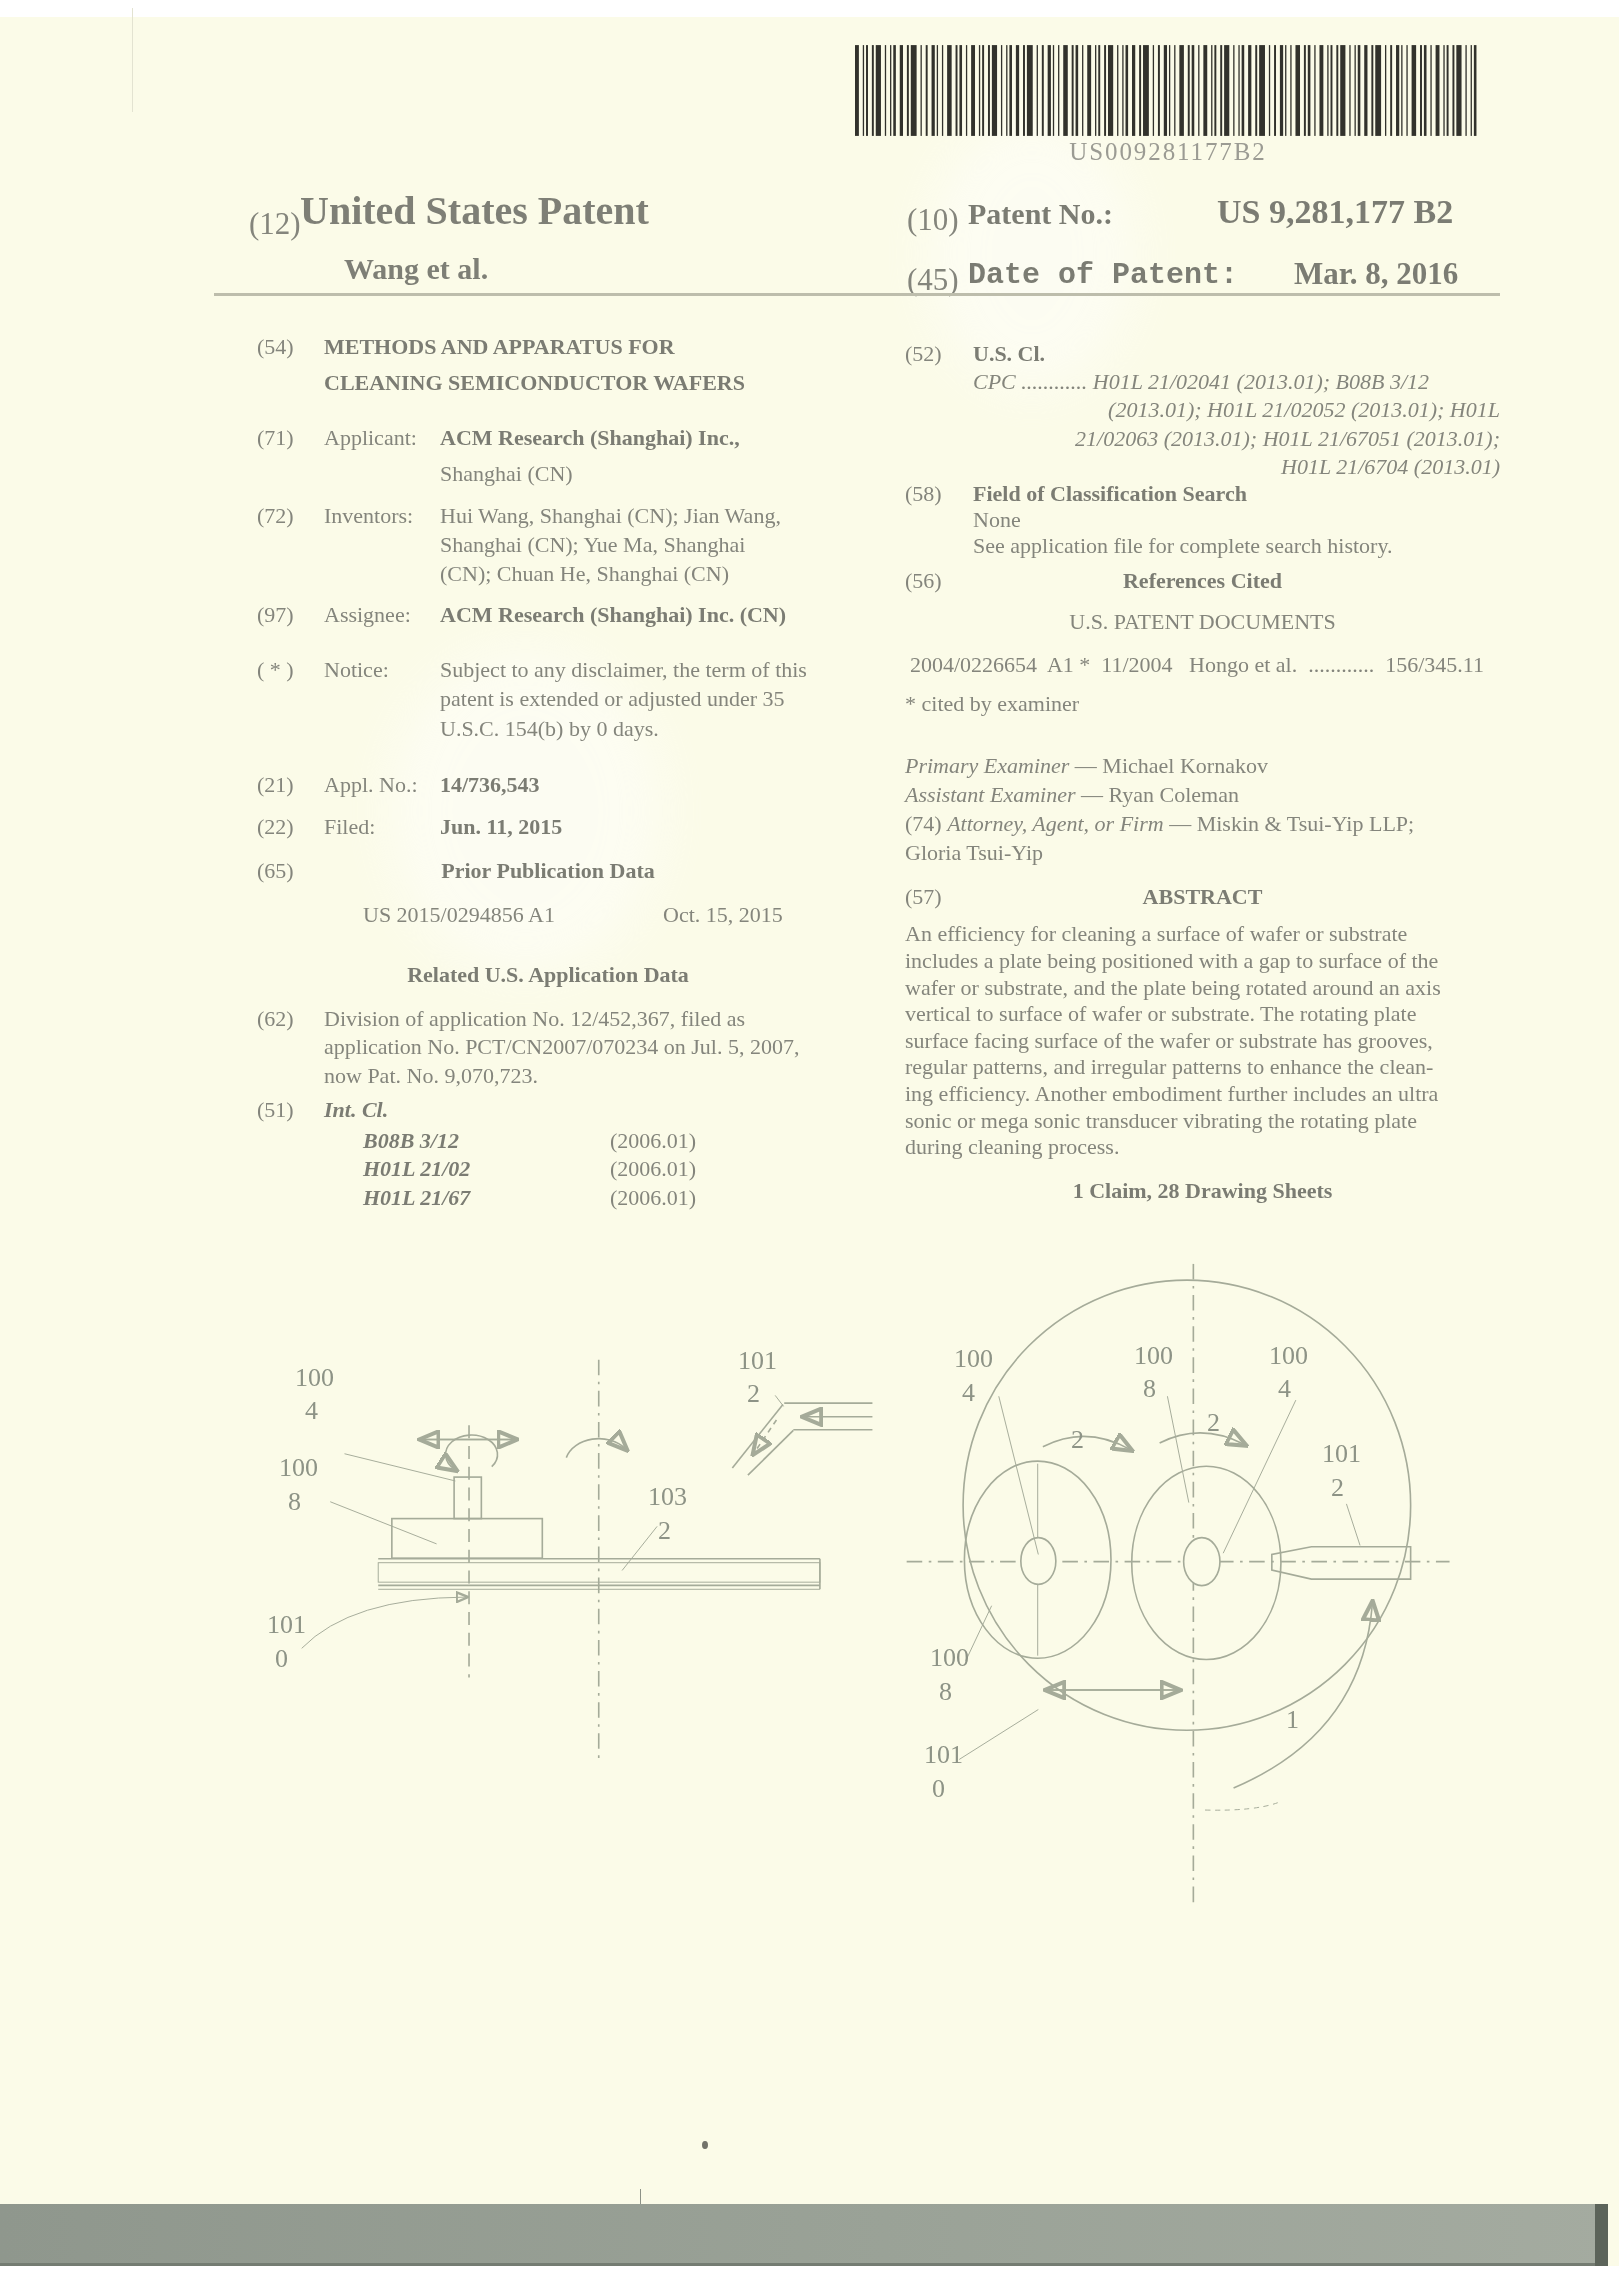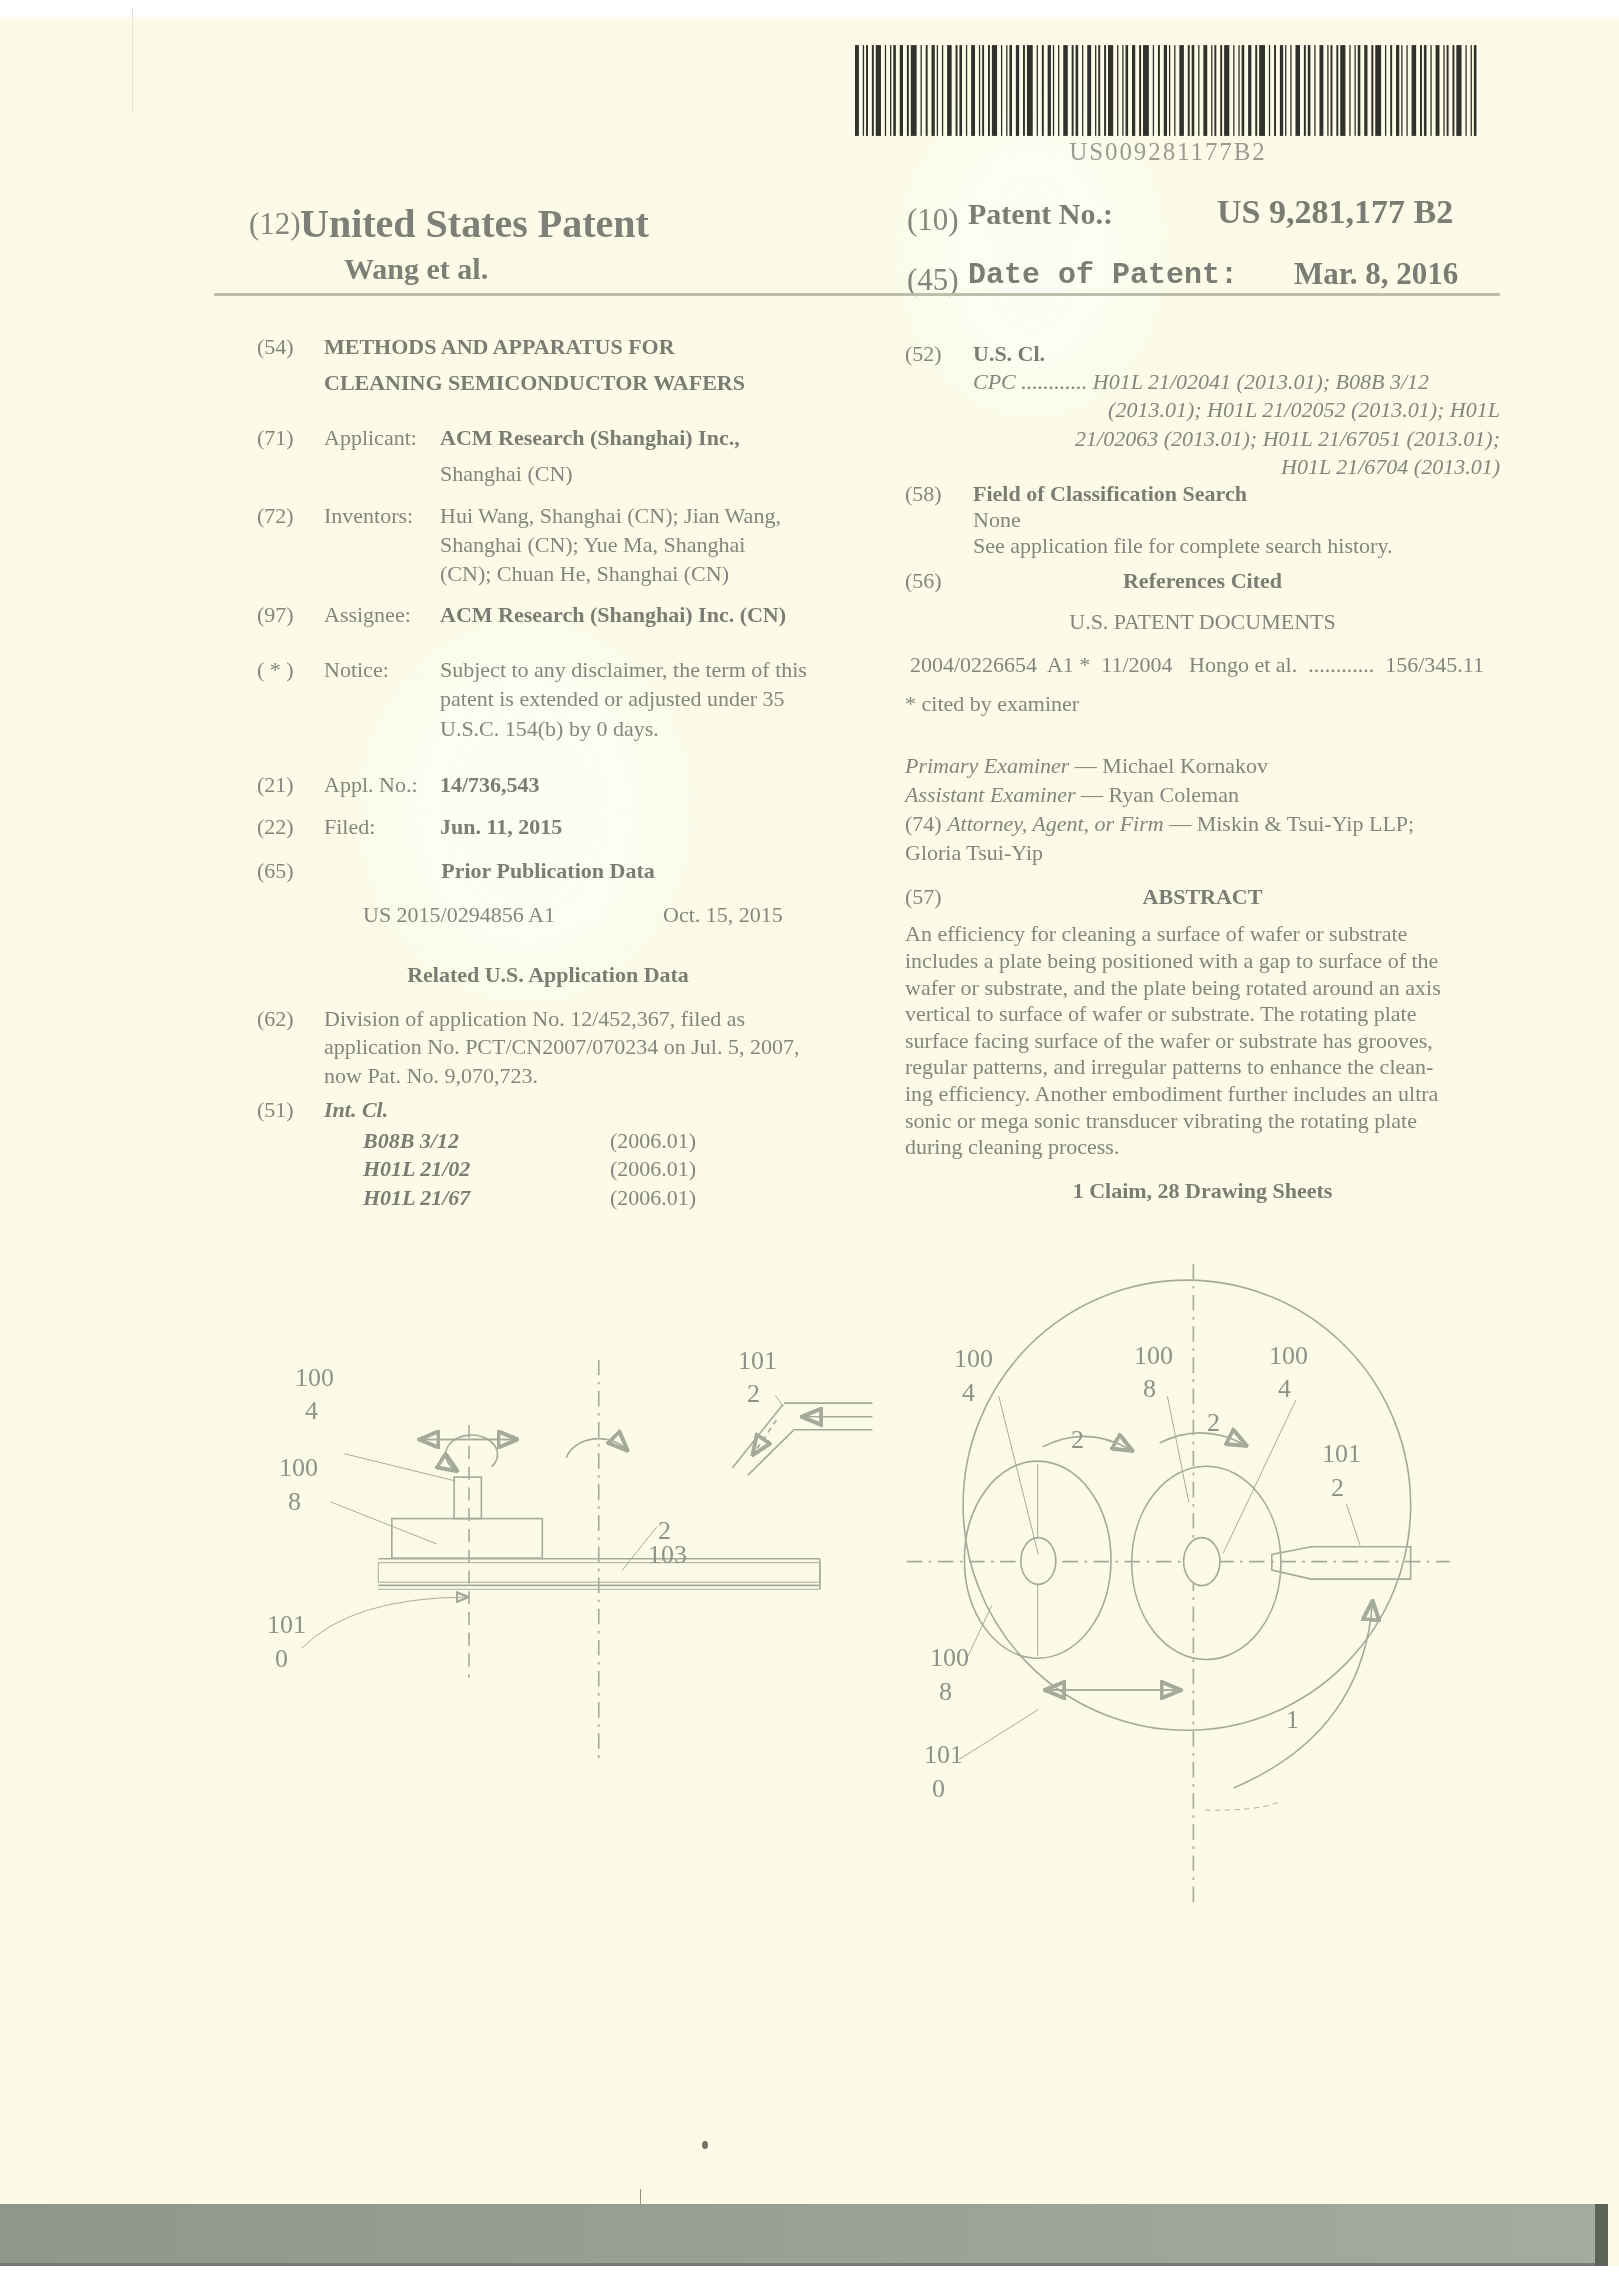--- a/index.html
+++ b/index.html
@@ -12,21 +12,21 @@
   .i{font-style:italic;}
   .tag{position:absolute;left:257px;top:0;}
   .tagr{position:absolute;left:905px;top:0;}
   .lbl{position:absolute;left:324px;top:0;}
   .lblr{position:absolute;left:973px;top:0;}
   .val{position:absolute;left:440px;top:0;}
   .ctrl{position:absolute;left:324px;width:448px;text-align:center;top:0;}
   .ctrr{position:absolute;left:905px;width:595px;text-align:center;top:0;}
   .rline{position:absolute;left:973px;width:527px;text-align:right;top:0;}
   .abs{position:absolute;left:905px;top:0;}
-  .hdr-title{font-size:40px;font-weight:bold;color:#7e7f76;margin-top:13px;}
+  .hdr-title{font-size:40px;font-weight:bold;color:#7e7f76;}
   .hdr-sub{font-size:30px;font-weight:bold;color:#7e7f76;}
   .hdr-tag{font-size:31px;}
   .hdr-lab{font-size:30px;font-weight:bold;color:#7b7c73;}
   .hdr-no{font-size:34px;font-weight:bold;color:#7b7c73;}
   .hdr-date{font-size:31px;font-weight:bold;color:#7b7c73;}
   .rule{position:absolute;left:214px;top:293px;width:1286px;height:2.6px;background:#bdbdac;}
   .flabel{position:absolute;font-size:26px;color:#8d9386;white-space:nowrap;}
   .bc-text{position:absolute;left:855px;top:138px;width:626px;text-align:center;
            font-size:25px;letter-spacing:1.9px;color:#9b9b93;}
   .band{position:absolute;left:0;top:2204px;width:1608px;height:62px;
@@ -384,21 +384,21 @@
     <line class="thin" x1="1012" y1="2352" x2="958" y2="2420"></line>
   </svg>
   <div class="flabel" style="left:295px;top:1363px;">100</div>
   <div class="flabel" style="left:305px;top:1396px;">4</div>
   <div class="flabel" style="left:279px;top:1453px;">100</div>
   <div class="flabel" style="left:288px;top:1487px;">8</div>
   <div class="flabel" style="left:267px;top:1610px;">101</div>
   <div class="flabel" style="left:275px;top:1644px;">0</div>
   <div class="flabel" style="left:738px;top:1346px;">101</div>
   <div class="flabel" style="left:747px;top:1379px;">2</div>
-  <div class="flabel" style="left:648px;top:1540px;">103</div>
+  <div class="flabel" style="left:648px;top:1482px;">103</div>
   <div class="flabel" style="left:658px;top:1516px;">2</div>
 
   <svg class="fig" style="left:895px;top:1252px;" width="694" height="688" viewBox="1380 1930 1070 1060">
     <defs>
       <pattern id="vh" width="22" height="30" patternUnits="userSpaceOnUse">
         <line x1="11" y1="2" x2="11" y2="20" stroke="#aab0a0" stroke-width="2"></line>
       </pattern>
       <pattern id="dh" width="30" height="30" patternUnits="userSpaceOnUse" patternTransform="rotate(45)">
         <line x1="0" y1="15" x2="22" y2="15" stroke="#aab0a0" stroke-width="2"></line>
       </pattern>

